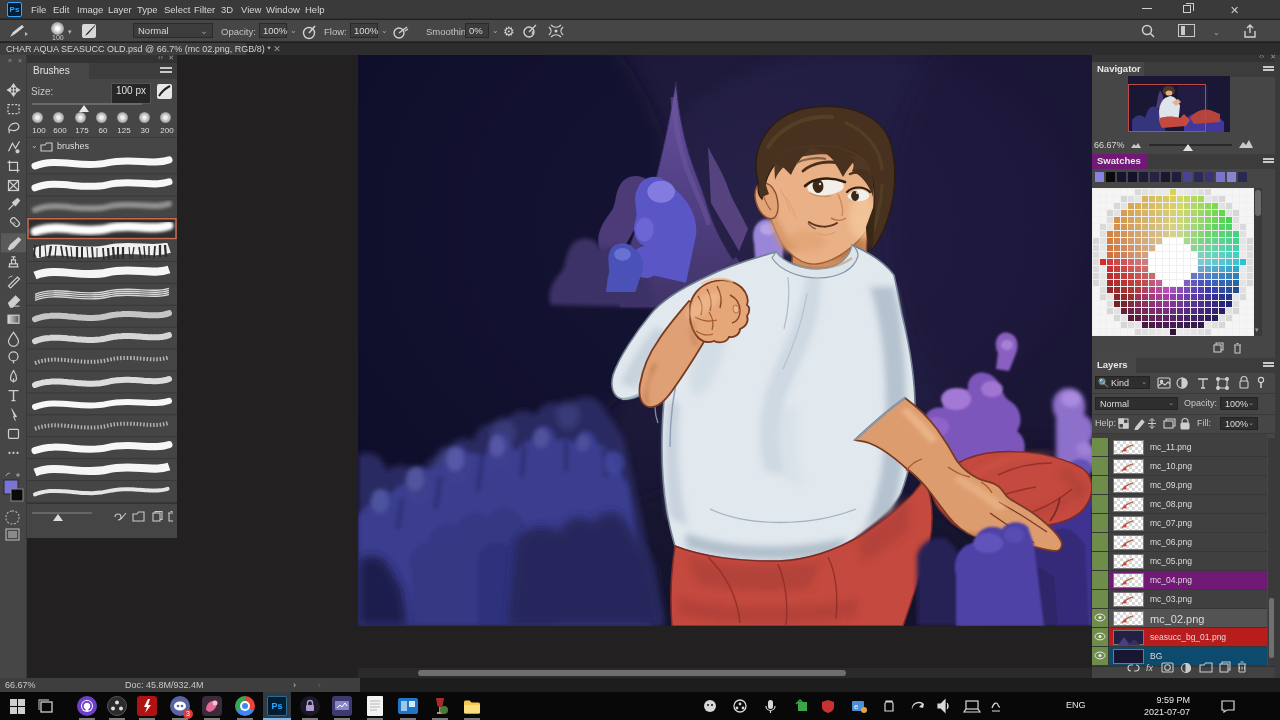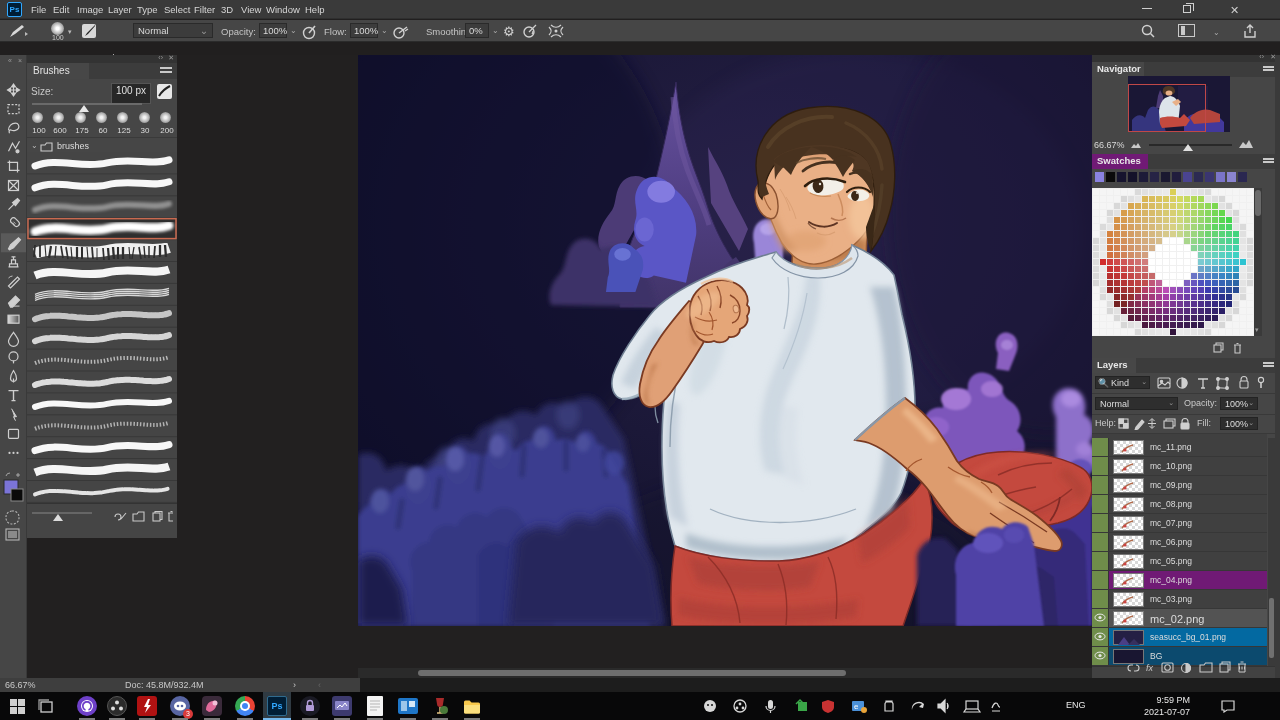--- a/index.html
+++ b/index.html
@@ -79,20 +79,23 @@
           <path d="M10.5 10.5 L14 14" stroke="#d0d0d0" stroke-width="1.5"></path>
         </svg></div>
     <div class="abs" style="left:1178px;top:4px;width:17px;height:13px;border:1px solid #c9c9c9;"></div>
     <div class="abs" style="left:1181px;top:6px;width:4px;height:9px;background:#c9c9c9;"></div>
     <div class="abs" style="left:1213px;top:8px;color:#aaa;font-size:8px;">⌄</div>
     <svg class="abs" style="left:1242px;top:3px;" width="16" height="16" viewBox="0 0 16 16">
         <path d="M3 8 v6 h10 v-6 M8 10 V2 M5 5 l3 -3 3 3" stroke="#d0d0d0" stroke-width="1.4" fill="none"></path>
       </svg>
   </div>
 
+  <div class="abs" style="left:0;top:43px;width:1280px;height:12px;background:#2d2d2d;">
+    <div class="abs" style="left:0;top:0;width:246px;height:12px;background:#3e3e3e;color:#d2d2d2;font-size:9px;padding:1px 0 0 6px;white-space:nowrap;">CHAR AQUA SEASUCC OLD.psd @ 66.7% (mc 02.png, RGB/8) * <span style="color:#9a9a9a;">✕</span></div>
+  </div>
 
   <div class="abs" style="left:0;top:55px;width:1280px;height:623px;background:#222020;"></div>
 
   <div class="abs" style="left:358px;top:55px;width:734px;height:571px;background:#17162f;">
 <svg width="734" height="571" viewBox="0 0 734 571">
 <defs>
   <radialGradient id="bgGlow" cx="0.56" cy="0.30" r="0.80">
     <stop offset="0" stop-color="#262045"></stop>
     <stop offset="0.5" stop-color="#1b1838"></stop>
     <stop offset="1" stop-color="#100f26"></stop>
@@ -1225,21 +1228,21 @@
             <ellipse cx="6" cy="4.5" rx="5" ry="3.4" fill="none" stroke="#e8e8e8" stroke-width="1"></ellipse>
             <circle cx="6" cy="4.5" r="1.6" fill="#e8e8e8"></circle>
           </svg>
         </div>
         <div style="position:absolute;left:21px;top:1.5px;width:31px;height:15px;background:#ffffff;background-image:linear-gradient(45deg,#d8d8d8 25%,transparent 25%,transparent 75%,#d8d8d8 75%),linear-gradient(45deg,#d8d8d8 25%,transparent 25%,transparent 75%,#d8d8d8 75%);background-size:6px 6px;background-position:0 0,3px 3px;border:1px solid #777;"><svg width="29" height="13">
             <path d="M8 10 C11 6 15 4 19 3" stroke="#b06a4a" stroke-width="1.5" fill="none"></path>
             <circle cx="11" cy="8" r="1.6" fill="#c44"></circle>
           </svg></div>
         <div style="position:absolute;left:58px;top:4px;color:#dcdcdc;font-size:11px;">mc_02.png</div>
       </div>
-      <div class="abs" style="left:0;top:573px;width:175px;height:19px;background:#0369a1;border-bottom:1px solid #373737;">
+      <div class="abs" style="left:0;top:573px;width:175px;height:19px;background:#b91c1c;border-bottom:1px solid #373737;">
         <div style="position:absolute;left:0;top:0;width:17px;height:18px;background:#6f8d4a;border-right:1px solid #333;">
           <svg width="12" height="9" style="position:absolute;left:2px;top:4px;">
             <ellipse cx="6" cy="4.5" rx="5" ry="3.4" fill="none" stroke="#e8e8e8" stroke-width="1"></ellipse>
             <circle cx="6" cy="4.5" r="1.6" fill="#e8e8e8"></circle>
           </svg>
         </div>
         <div style="position:absolute;left:21px;top:1.5px;width:31px;height:15px;background:#242044;border:1px solid #777;"><svg width="29" height="13">
             <path d="M4 13 L10 5 L16 13 Z" fill="#4a3f85"></path>
             <path d="M14 13 L20 7 L26 13 Z" fill="#37305e"></path>
           </svg></div>

